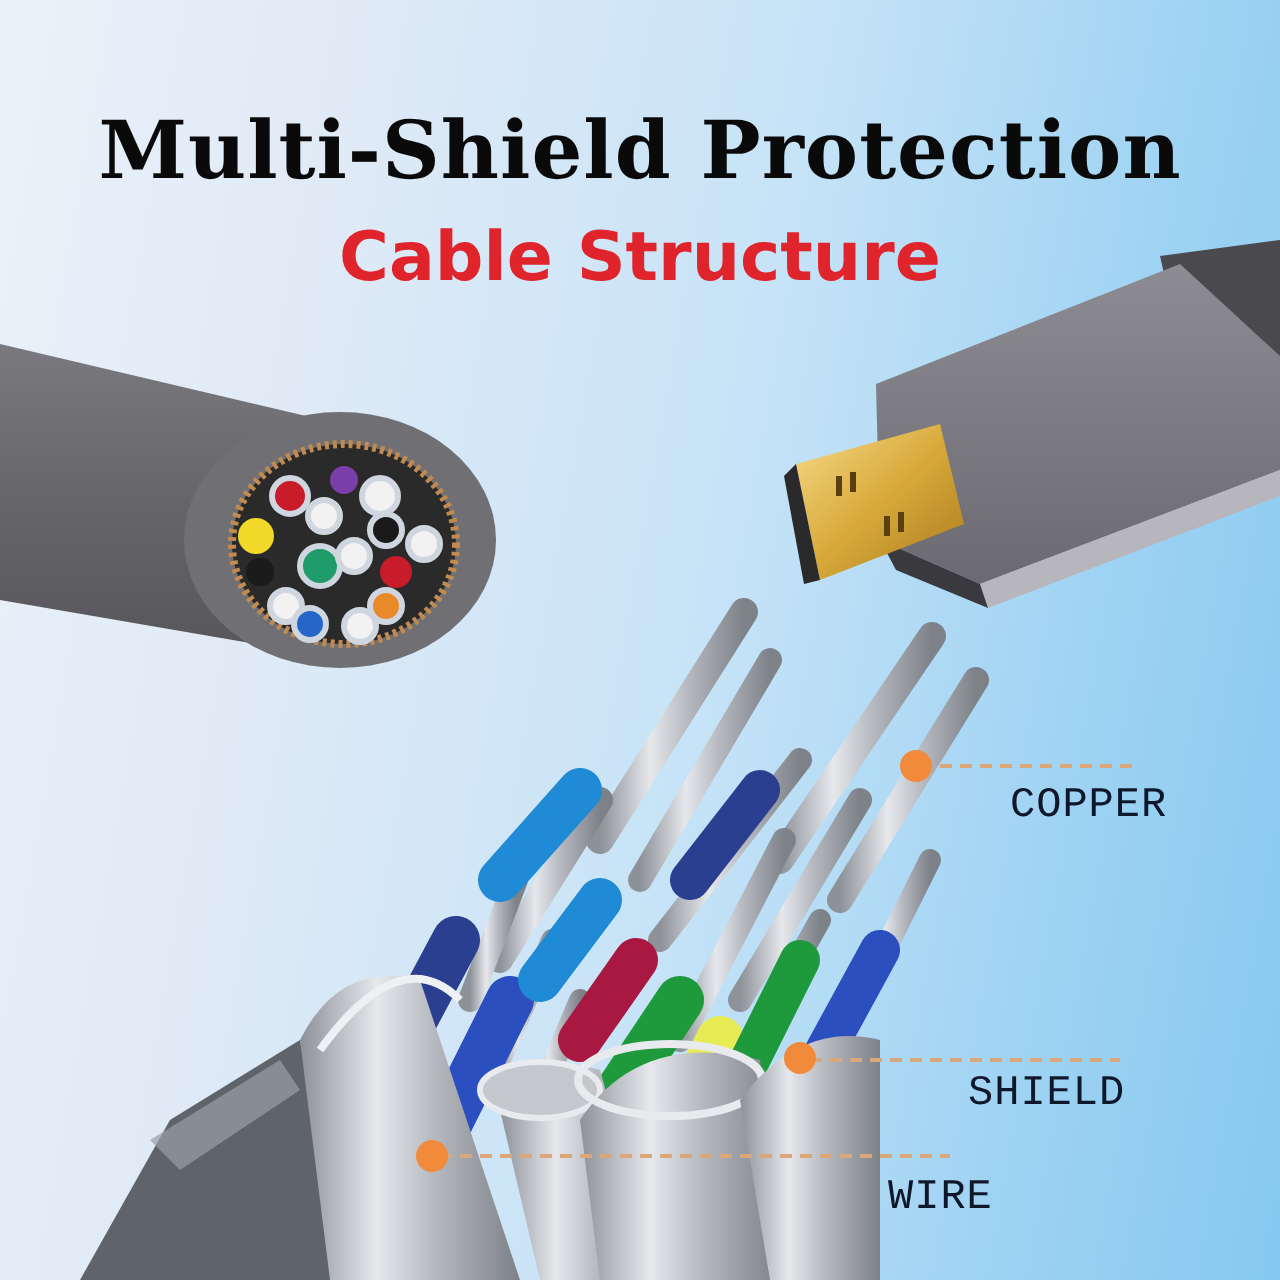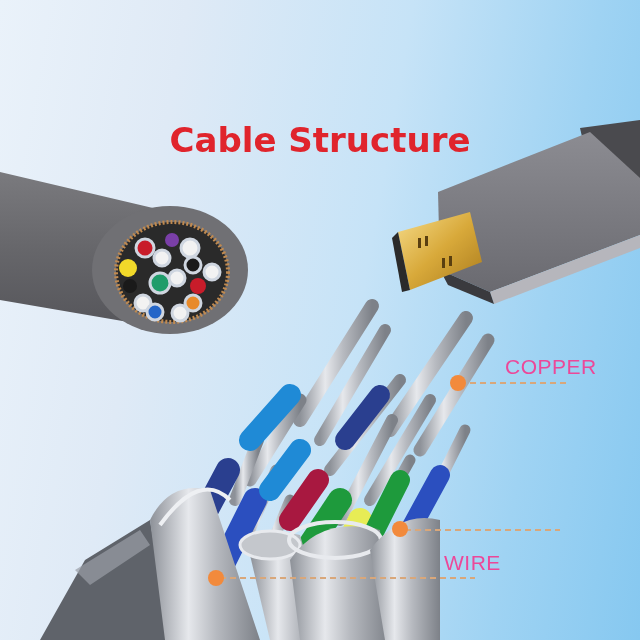--- a/index.html
+++ b/index.html
@@ -1,23 +1,23 @@
 <!DOCTYPE html>
 <html><head>
 <meta charset="utf-8">
 <style>
   html, body { margin:0; padding:0; }
   body { width:640px; height:640px; overflow:hidden; position:relative;
     background: linear-gradient(100deg, #eaf2fa 0%, #dfeaf6 25%, #c6e3f7 55%, #9fd3f3 80%, #86c8f0 100%); }
   .canvas { position:absolute; inset:0; }
   .title { position:absolute; left:0; right:0; top:52px; text-align:center;
     font-family:"DejaVu Serif", serif; font-weight:bold; font-size:40px; color:#0a0a0a; letter-spacing:0.5px; }
-  .subtitle { position:absolute; left:0; right:0; top:120px; text-align:center;
+  .subtitle { position:absolute; left:0; right:0; top:109px; text-align:center;
     font-family:"DejaVu Sans", sans-serif; font-weight:bold; font-size:34px; color:#e0242c; }
-  .label { position:absolute; font-family:Liberation Sans, sans-serif; font-size:21px; color:#ec4899; letter-spacing:0.5px; }
+  .label { position:absolute; font-family:Liberation Mono, monospace; font-size:21px; color:#0f172a; letter-spacing:0.5px;margin-top:37px; }
   svg { position:absolute; left:0; top:0; }
 </style>
 </head>
 <body>
 
 <div class="canvas">
 
   <svg width="640" height="640" viewBox="0 0 640 640">
     <defs>
       <linearGradient id="jacket" x1="0" y1="0" x2="0" y2="1">
@@ -124,17 +124,19 @@
     <g>
       <line x1="460" y1="383" x2="570" y2="383" stroke="#d9a77a" stroke-width="2" stroke-dasharray="6 4"></line>
       <line x1="405" y1="530" x2="560" y2="530" stroke="#d9a77a" stroke-width="2" stroke-dasharray="6 4"></line>
       <line x1="220" y1="578" x2="475" y2="578" stroke="#d9a77a" stroke-width="2" stroke-dasharray="6 4"></line>
       <circle cx="458" cy="383" r="8" fill="#f28a3c"></circle>
       <circle cx="400" cy="529" r="8" fill="#f28a3c"></circle>
       <circle cx="216" cy="578" r="8" fill="#f28a3c"></circle>
     </g>
   </svg>
 
+  <div class="title">Multi-Shield Protection</div>
   <div class="subtitle">Cable Structure</div>
 
   <div class="label" style="left:505px; top:355px;">COPPER</div>
+  <div class="label" style="left:484px; top:499px;">SHIELD</div>
   <div class="label" style="left:444px; top:551px;">WIRE</div>
 </div>
 
 </body></html>

